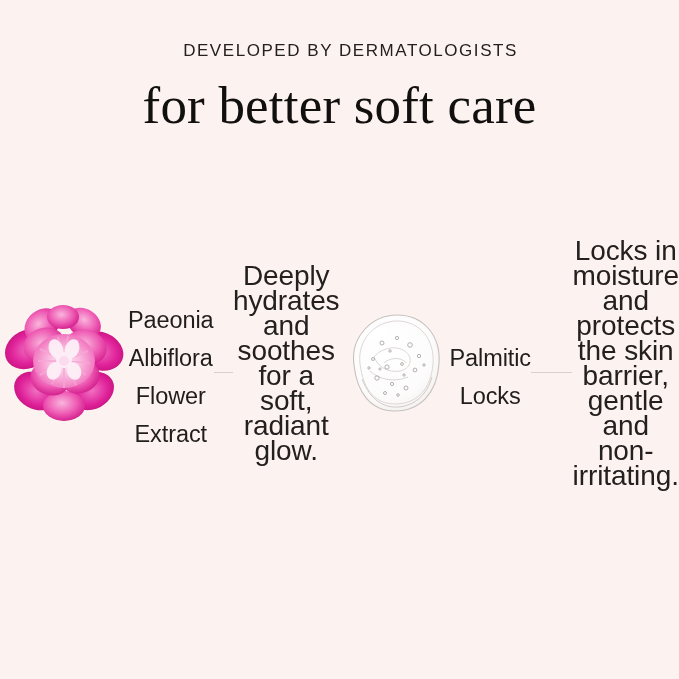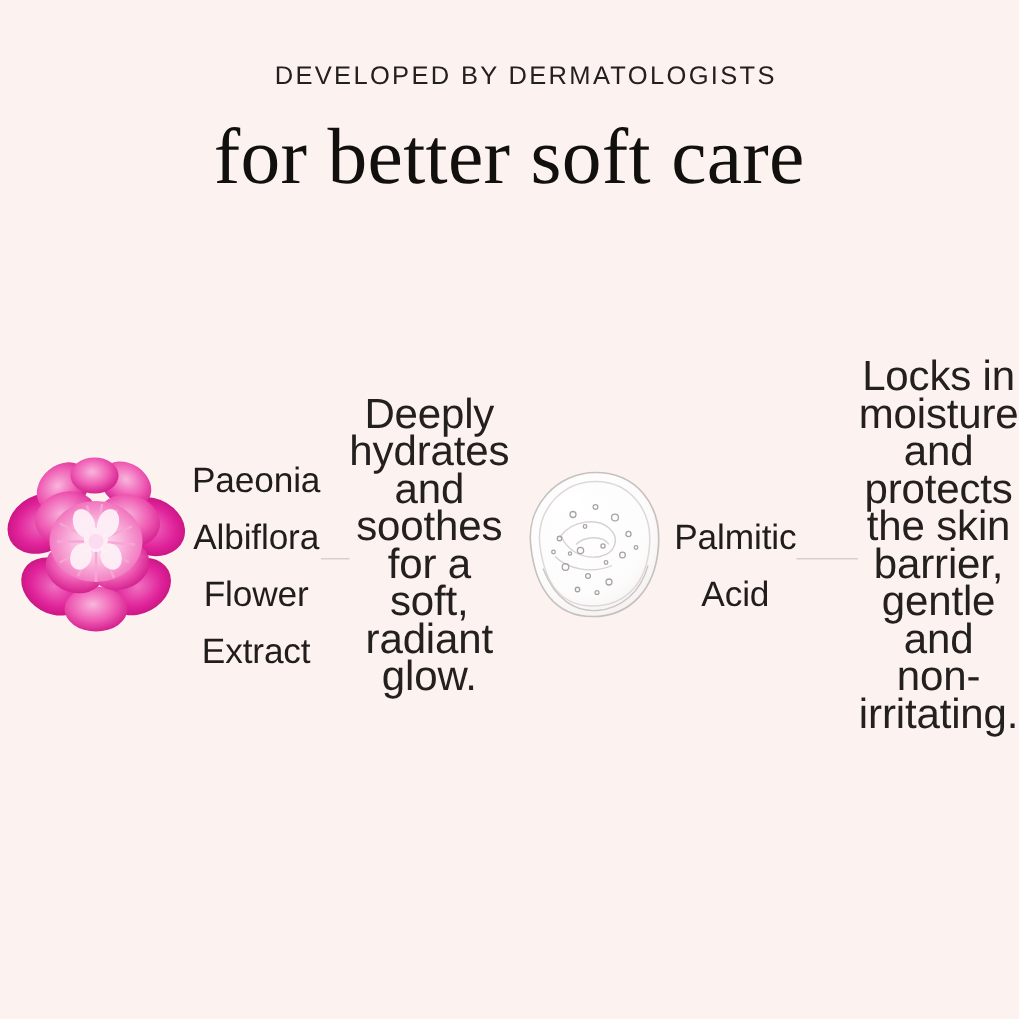--- a/index.html
+++ b/index.html
@@ -249,21 +249,21 @@
               <circle cx="50" cy="44" r="1.2"></circle>
             <circle cx="64" cy="68" r="1.2"></circle>
               <circle cx="40" cy="62" r="1.1"></circle>
           </g>
 
           <ellipse cx="38" cy="28" rx="11" ry="6" fill="#ffffff" opacity="0.85" transform="rotate(-22 38 28)"></ellipse>
         </svg>
       </div>
 
       <div class="ingredient-name">Palmitic
-Acid</div>
+Locks</div>
 
       <div class="rule"></div>
 
       <div class="description">Locks in moisture and
 protects the skin barrier,
 gentle and non-irritating.</div>
     </div>
 
   </div>
 </div>

